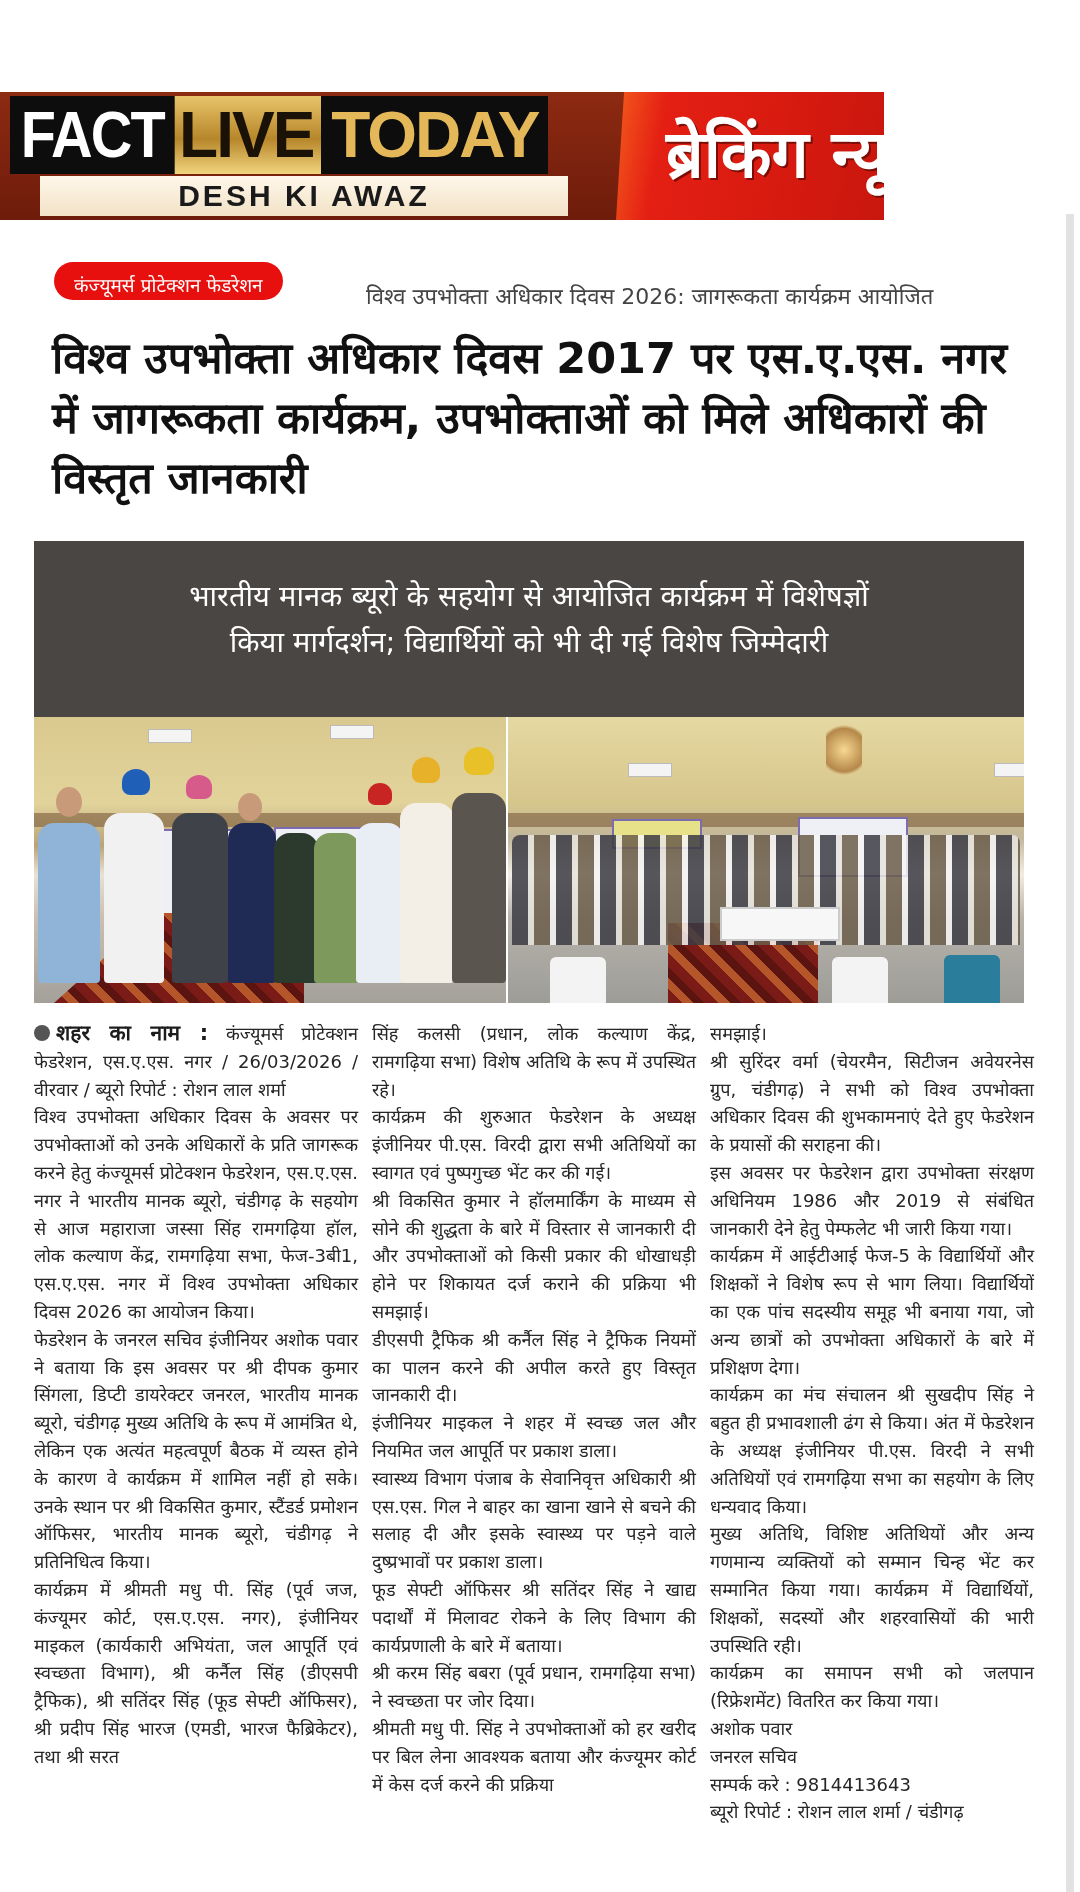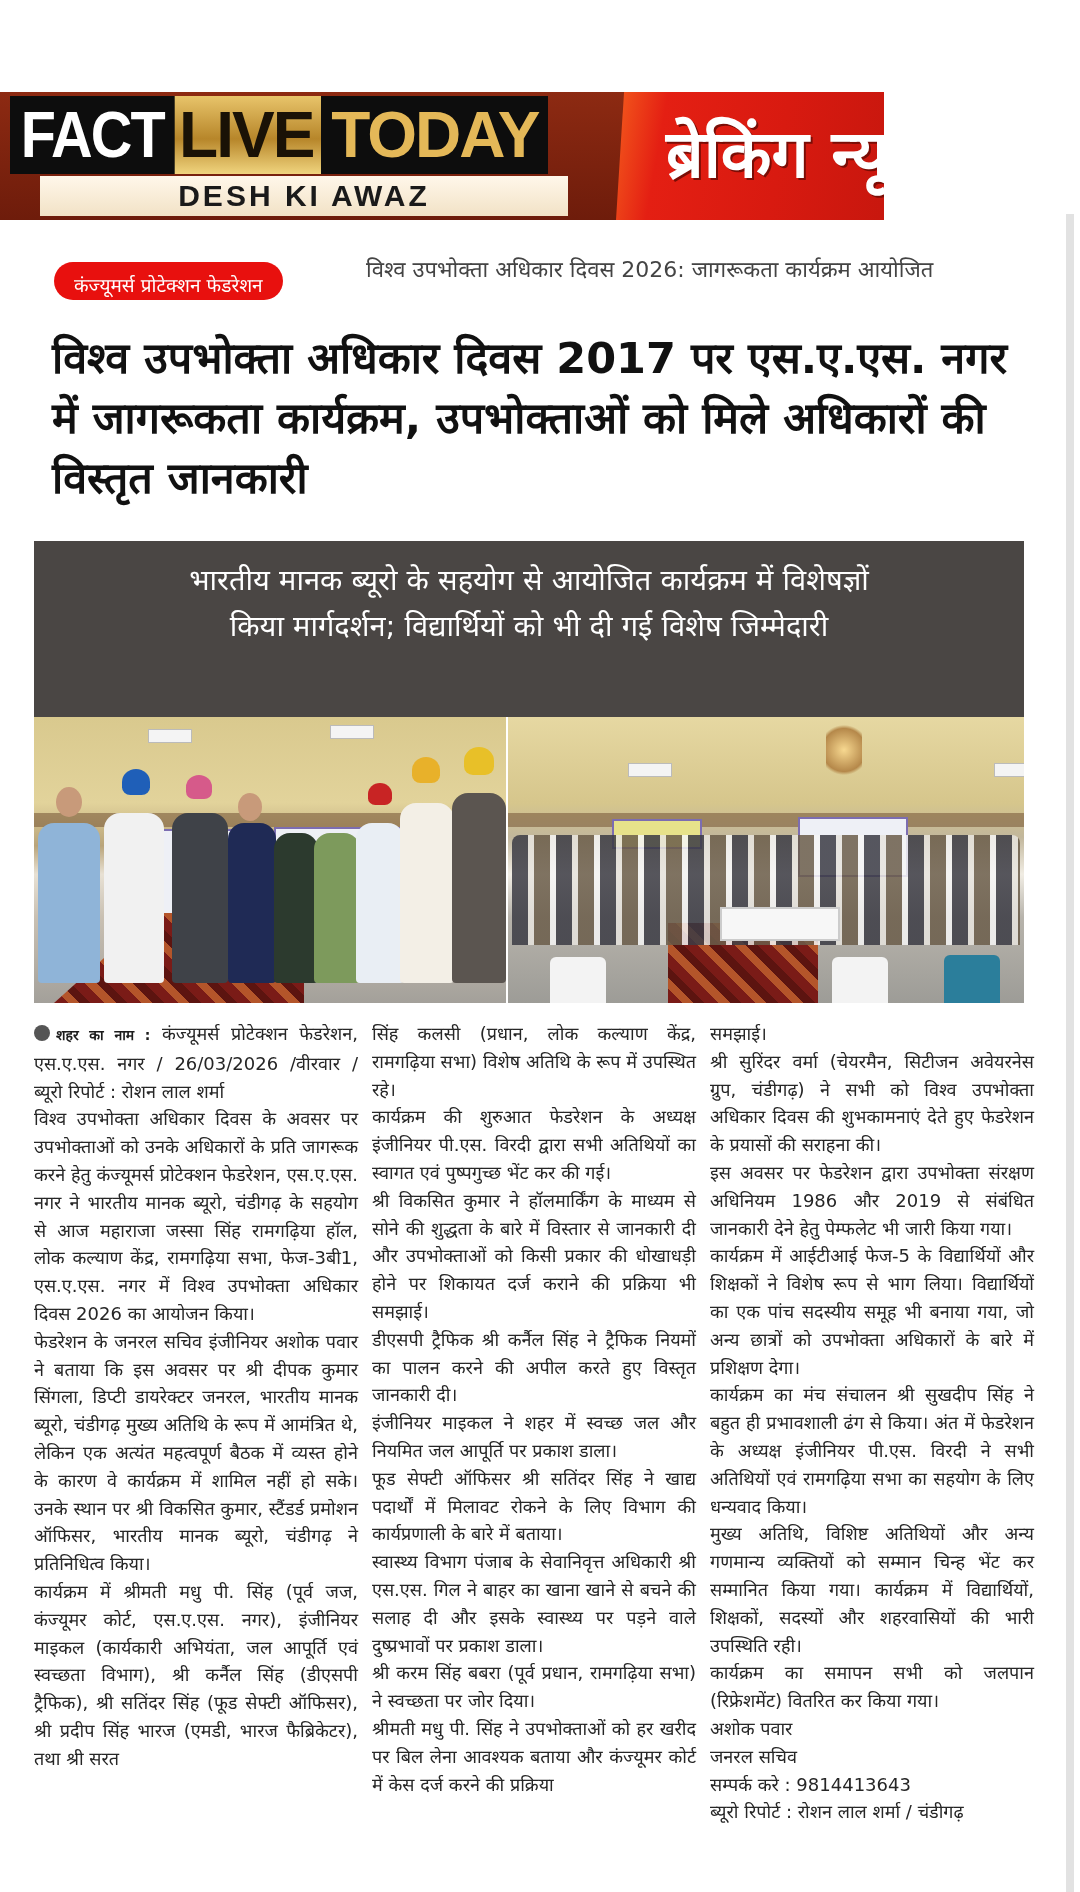--- a/index.html
+++ b/index.html
@@ -12,27 +12,27 @@
   .logo-row { position: absolute; left: 10px; top: 4px; height: 78px; display: flex; }
   .logo-fact { background: #0d0d0d; color: #fff; font-family: "Liberation Sans", sans-serif; font-weight: 700; font-size: 64px; line-height: 78px; padding: 0 12px; letter-spacing: -2px; transform: scaleX(0.9); transform-origin: left; }
   .logo-live { background: linear-gradient(180deg,#e8c46a,#b7862a 55%,#f0d47e); color: #1a1206; font-family: "Liberation Sans", sans-serif; font-weight: 700; font-size: 64px; line-height: 78px; padding: 0 8px; margin-left: -22px; letter-spacing: -2px; }
   .logo-today { background: #0d0d0d; color: #e4b858; font-family: "Liberation Sans", sans-serif; font-weight: 700; font-size: 64px; line-height: 78px; padding: 0 10px; letter-spacing: -2px; }
   .logo-tag { position: absolute; left: 40px; top: 84px; width: 528px; height: 40px; background: linear-gradient(180deg,#fff7ea,#f2e2c6); color: #1a1a1a; font-family: "Liberation Sans", sans-serif; font-weight: 700; font-size: 30px; text-align: center; line-height: 40px; letter-spacing: 3px; }
   .mast-right { flex: 1; position: relative; background: linear-gradient(100deg,#f35a1c 0%,#e41f13 18%,#d81a10 60%,#c8170e 100%); clip-path: polygon(3% 0,100% 0,100% 100%,0 100%); margin-left: -14px; }
   .breaking { position: absolute; left: 50px; top: 8px; color: #fff; font-size: 66px; font-weight: 700; line-height: 110px; white-space: nowrap; text-shadow: 2px 2px 0 #7a0d06; }
 
   
   .cat-pill { position: absolute; left: 54px; top: 262px; height: 38px; padding: 0 20px; background: #e8100e; border-radius: 23px; color: #fff; font-size: 19px; line-height: 46px; white-space: nowrap; }
-  .cat-headline { position: absolute; left: 366px; top: 253px; font-size: 22px; color: #444; line-height: 34px; white-space: nowrap; }
+  .cat-headline { position: absolute; left: 366px; top: 280px; font-size: 22px; color: #444; line-height: 34px; white-space: nowrap; }
 
   
   .headline { position: absolute; left: 52px; top: 328px; width: 980px; font-size: 43px; font-weight: 700; line-height: 60px; color: #111; }
 
   
-  .subhead { position: absolute; left: 34px; top: 541px; width: 990px; height: 176px; background: #4a4644; color: #fff; text-align: center; font-size: 29px; line-height: 46px; padding-top: 16px; }
+  .subhead { position: absolute; left: 34px; top: 541px; width: 990px; height: 176px; background: #4a4644; color: #fff; text-align: center; font-size: 29px; line-height: 46px; padding-top: 32px; }
 
   
   .photos { position: absolute; left: 34px; top: 717px; width: 990px; height: 286px; display: flex; gap: 2px; background: #fff; }
   .photo { position: relative; height: 286px; overflow: hidden; }
   .photo-1 { width: 472px; background: linear-gradient(180deg,#d9c98e 0%,#e2d39b 30%,#b9a47a 45%,#e8e1d4 55%,#c9c0b2 70%,#a3a09a 100%); }
   .photo-2 { width: 516px; background: linear-gradient(180deg,#e6d8a2 0%,#d6c68c 30%,#c2b79c 42%,#f1ede4 55%,#b7b3ab 70%,#9d9c97 100%); }
   .wall-band { position: absolute; left: 0; right: 0; top: 96px; height: 14px; background: #7b5b3c; opacity: .6; }
   .banner { position: absolute; background: #eef0f6; border: 2px solid #7c6db1; }
   .carpet { position: absolute; bottom: 0; background: repeating-linear-gradient(45deg,#7a1b17 0 10px,#b4552a 10px 18px,#5c1410 18px 26px); }
   .ac { position: absolute; width: 44px; height: 14px; background: #f4f4f4; border: 1px solid #bbb; }
@@ -40,21 +40,21 @@
   .head { position: absolute; border-radius: 50%; background: #c89a7a; }
   .turban { position: absolute; border-radius: 50% 50% 30% 30%; }
   .chandelier { position: absolute; width: 36px; height: 62px; background: radial-gradient(circle,#f7d890 0%,#b5884a 60%,transparent 70%); }
   .table { position: absolute; background: #f7f7f7; border: 2px solid #ccc; }
   .chair { position: absolute; background: #f3f3f3; border-radius: 6px 6px 0 0; }
 
   
   .article { position: absolute; left: 34px; top: 1020px; width: 1000px; display: flex; gap: 14px; }
   .col { width: 324px; font-size: 18px; line-height: 27.8px; color: #262626; text-align: justify; }
   .col p { margin: 0; }
-  .dateline-bold { font-weight: 700; font-size: 14px; color: #1c1c1c; }
+  .dateline-bold { font-weight: 700; font-size: 21px; color: #1c1c1c; }
   .bullet { display: inline-block; width: 16px; height: 16px; border-radius: 50%; background: #555; margin-right: 6px; vertical-align: -1px; }
   .col .left { text-align: left; }
 
   
   .scrollbar { position: absolute; left: 1066px; top: 214px; width: 8px; height: 1678px; background: #e2e2e2; }
 </style>
 </head>
 <body>
 
 <header class="masthead">
@@ -132,22 +132,22 @@
     <p>विश्व उपभोक्ता अधिकार दिवस के अवसर पर उपभोक्ताओं को उनके अधिकारों के प्रति जागरूक करने हेतु कंज्यूमर्स प्रोटेक्शन फेडरेशन, एस.ए.एस. नगर ने भारतीय मानक ब्यूरो, चंडीगढ़ के सहयोग से आज महाराजा जस्सा सिंह रामगढ़िया हॉल, लोक कल्याण केंद्र, रामगढ़िया सभा, फेज-3बी1, एस.ए.एस. नगर में विश्व उपभोक्ता अधिकार दिवस 2026 का आयोजन किया।</p>
     <p>फेडरेशन के जनरल सचिव इंजीनियर अशोक पवार ने बताया कि इस अवसर पर श्री दीपक कुमार सिंगला, डिप्टी डायरेक्टर जनरल, भारतीय मानक ब्यूरो, चंडीगढ़ मुख्य अतिथि के रूप में आमंत्रित थे, लेकिन एक अत्यंत महत्वपूर्ण बैठक में व्यस्त होने के कारण वे कार्यक्रम में शामिल नहीं हो सके। उनके स्थान पर श्री विकसित कुमार, स्टैंडर्ड प्रमोशन ऑफिसर, भारतीय मानक ब्यूरो, चंडीगढ़ ने प्रतिनिधित्व किया।</p>
     <p>कार्यक्रम में श्रीमती मधु पी. सिंह (पूर्व जज, कंज्यूमर कोर्ट, एस.ए.एस. नगर), इंजीनियर माइकल (कार्यकारी अभियंता, जल आपूर्ति एवं स्वच्छता विभाग), श्री कर्नैल सिंह (डीएसपी ट्रैफिक), श्री सतिंदर सिंह (फूड सेफ्टी ऑफिसर), श्री प्रदीप सिंह भारज (एमडी, भारज फैब्रिकेटर), तथा श्री सरत</p>
   </div>
   <div class="col">
     <p>सिंह कलसी (प्रधान, लोक कल्याण केंद्र, रामगढ़िया सभा) विशेष अतिथि के रूप में उपस्थित रहे।</p>
     <p>कार्यक्रम की शुरुआत फेडरेशन के अध्यक्ष इंजीनियर पी.एस. विरदी द्वारा सभी अतिथियों का स्वागत एवं पुष्पगुच्छ भेंट कर की गई।</p>
     <p>श्री विकसित कुमार ने हॉलमार्किंग के माध्यम से सोने की शुद्धता के बारे में विस्तार से जानकारी दी और उपभोक्ताओं को किसी प्रकार की धोखाधड़ी होने पर शिकायत दर्ज कराने की प्रक्रिया भी समझाई।</p>
     <p>डीएसपी ट्रैफिक श्री कर्नैल सिंह ने ट्रैफिक नियमों का पालन करने की अपील करते हुए विस्तृत जानकारी दी।</p>
     <p>इंजीनियर माइकल ने शहर में स्वच्छ जल और नियमित जल आपूर्ति पर प्रकाश डाला।</p>
+    <p>स्वास्थ्य विभाग पंजाब के सेवानिवृत्त अधिकारी श्री एस.एस. गिल ने बाहर का खाना खाने से बचने की सलाह दी और इसके स्वास्थ्य पर पड़ने वाले दुष्प्रभावों पर प्रकाश डाला।</p>
     <p>फूड सेफ्टी ऑफिसर श्री सतिंदर सिंह ने खाद्य पदार्थों में मिलावट रोकने के लिए विभाग की कार्यप्रणाली के बारे में बताया।</p>
-    <p>स्वास्थ्य विभाग पंजाब के सेवानिवृत्त अधिकारी श्री एस.एस. गिल ने बाहर का खाना खाने से बचने की सलाह दी और इसके स्वास्थ्य पर पड़ने वाले दुष्प्रभावों पर प्रकाश डाला।</p>
     <p>श्री करम सिंह बबरा (पूर्व प्रधान, रामगढ़िया सभा) ने स्वच्छता पर जोर दिया।</p>
     <p>श्रीमती मधु पी. सिंह ने उपभोक्ताओं को हर खरीद पर बिल लेना आवश्यक बताया और कंज्यूमर कोर्ट में केस दर्ज करने की प्रक्रिया</p>
   </div>
   <div class="col">
     <p>समझाई।</p>
     <p>श्री सुरिंदर वर्मा (चेयरमैन, सिटीजन अवेयरनेस ग्रुप, चंडीगढ़) ने सभी को विश्व उपभोक्ता अधिकार दिवस की शुभकामनाएं देते हुए फेडरेशन के प्रयासों की सराहना की।</p>
     <p>इस अवसर पर फेडरेशन द्वारा उपभोक्ता संरक्षण अधिनियम 1986 और 2019 से संबंधित जानकारी देने हेतु पेम्फलेट भी जारी किया गया।</p>
     <p>कार्यक्रम में आईटीआई फेज-5 के विद्यार्थियों और शिक्षकों ने विशेष रूप से भाग लिया। विद्यार्थियों का एक पांच सदस्यीय समूह भी बनाया गया, जो अन्य छात्रों को उपभोक्ता अधिकारों के बारे में प्रशिक्षण देगा।</p>
     <p>कार्यक्रम का मंच संचालन श्री सुखदीप सिंह ने बहुत ही प्रभावशाली ढंग से किया। अंत में फेडरेशन के अध्यक्ष इंजीनियर पी.एस. विरदी ने सभी अतिथियों एवं रामगढ़िया सभा का सहयोग के लिए धन्यवाद किया।</p>
     <p>मुख्य अतिथि, विशिष्ट अतिथियों और अन्य गणमान्य व्यक्तियों को सम्मान चिन्ह भेंट कर सम्मानित किया गया। कार्यक्रम में विद्यार्थियों, शिक्षकों, सदस्यों और शहरवासियों की भारी उपस्थिति रही।</p>

